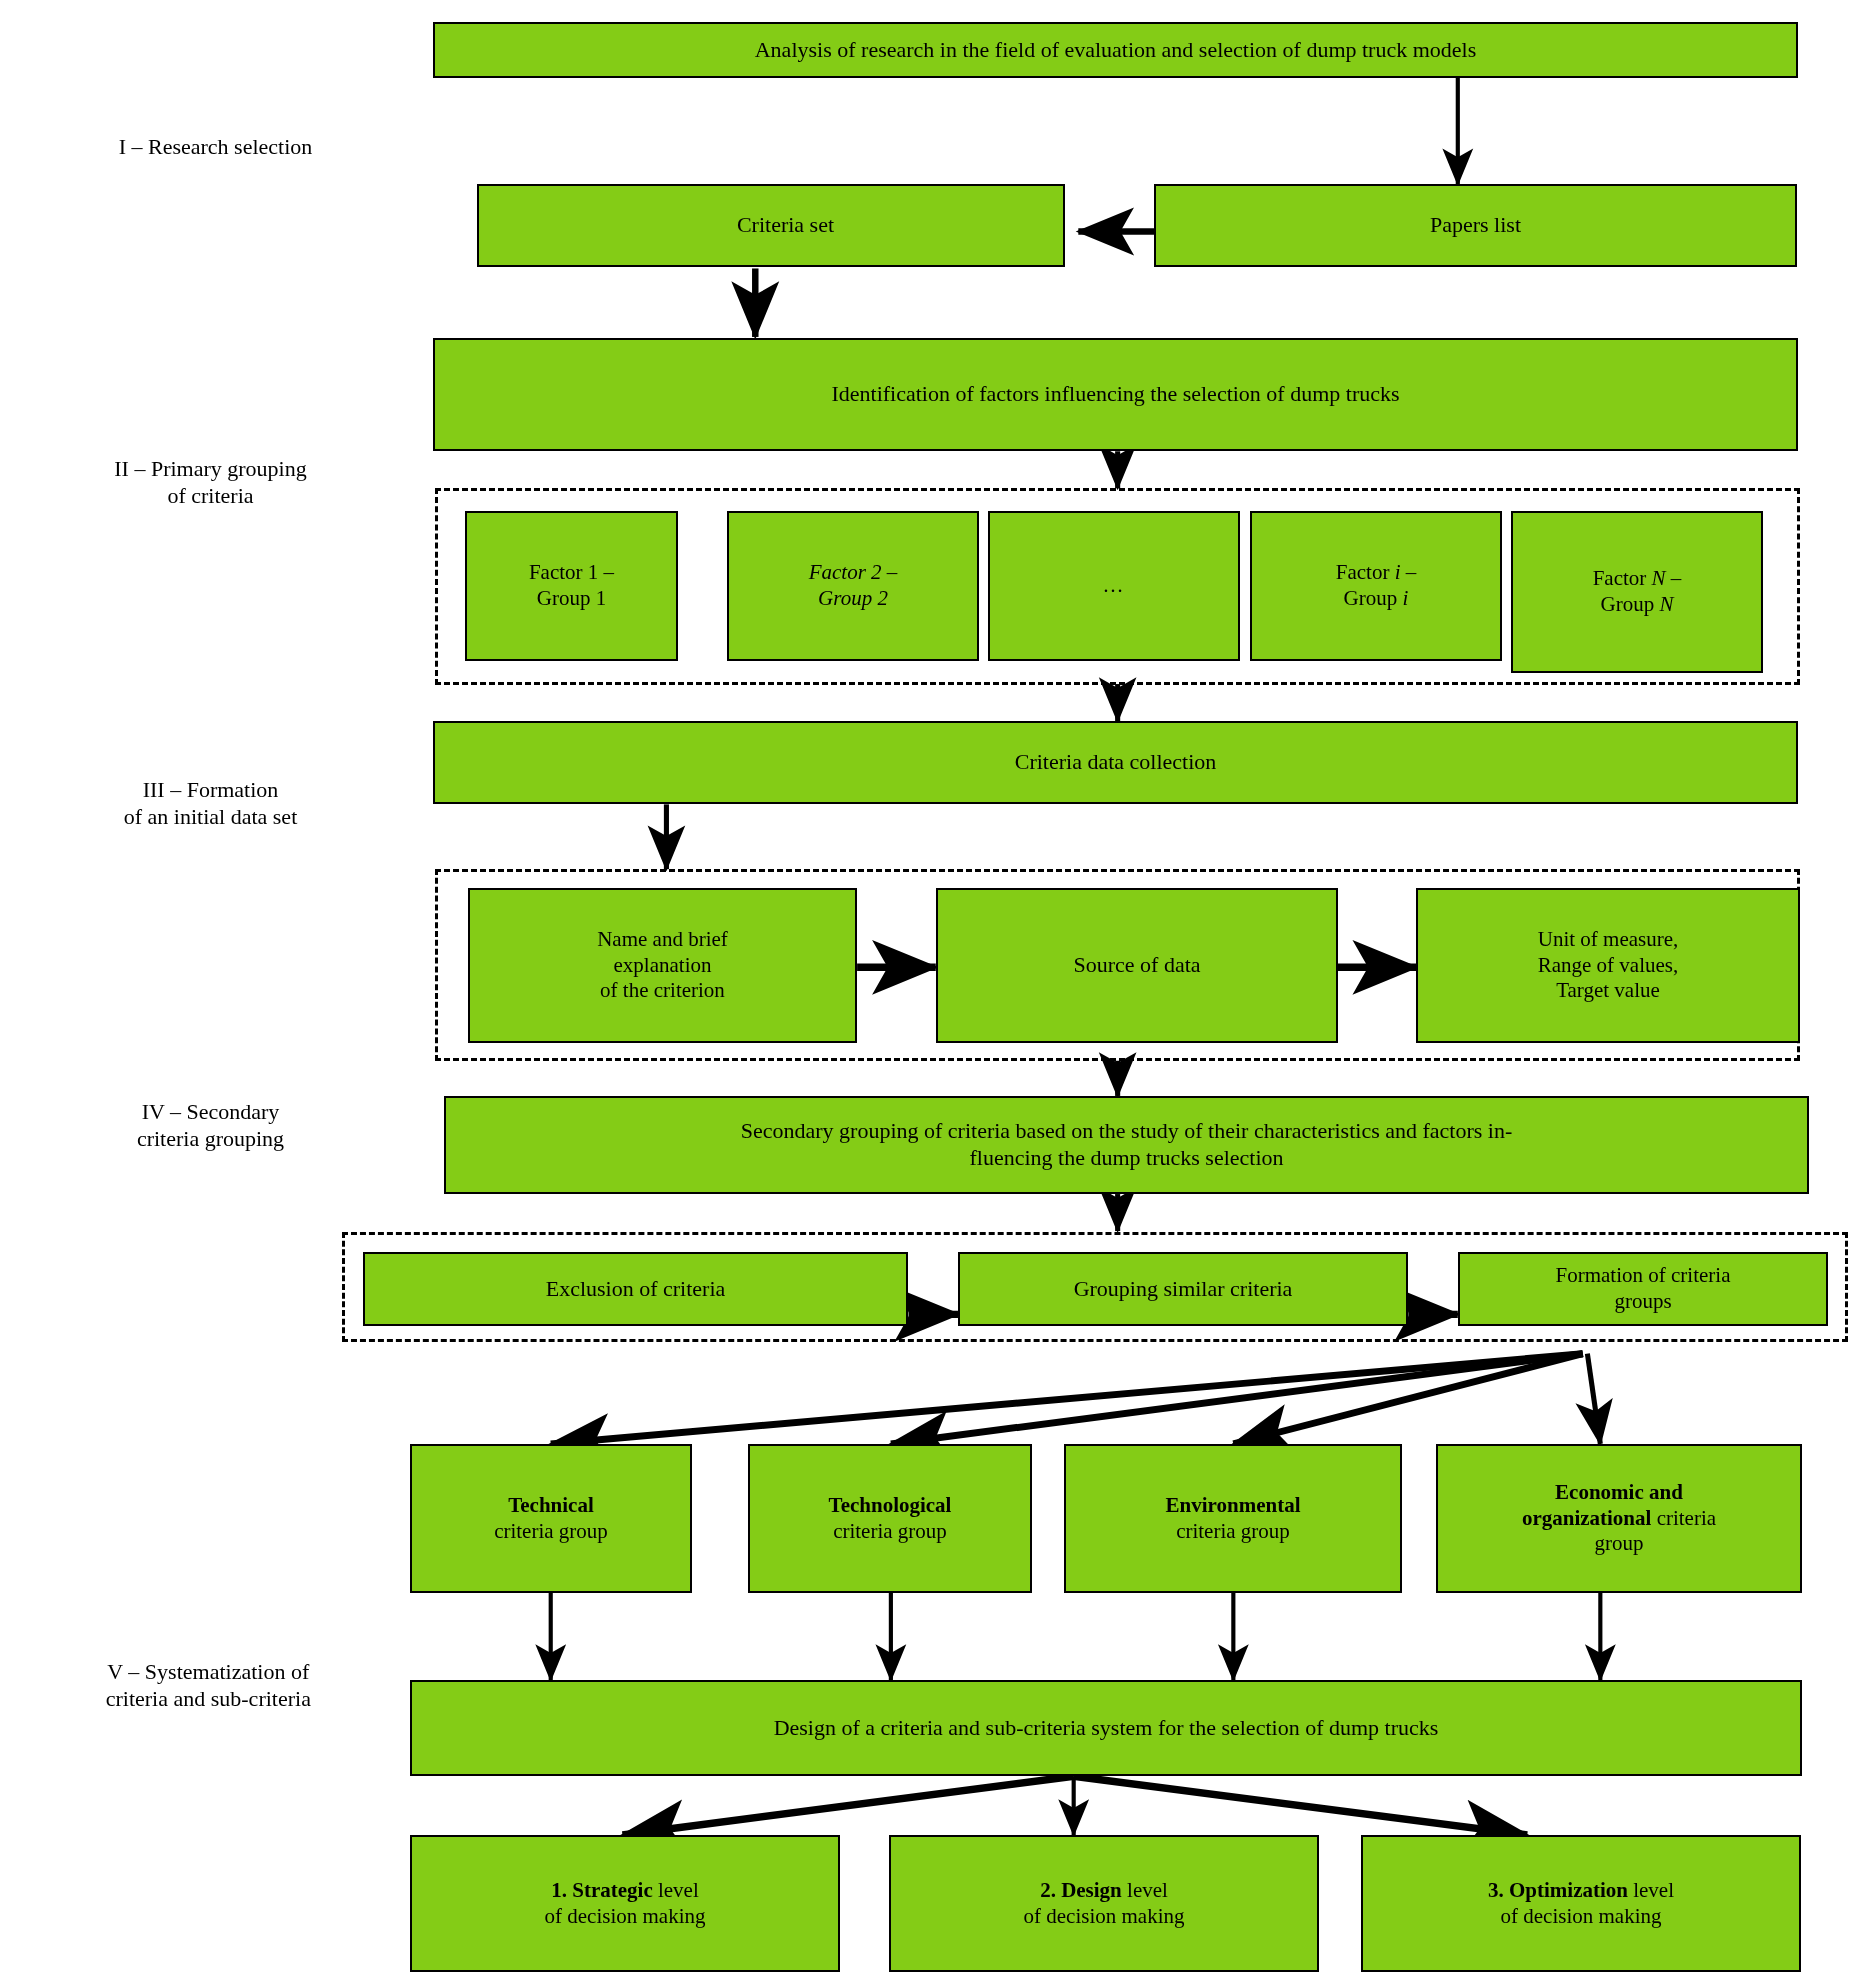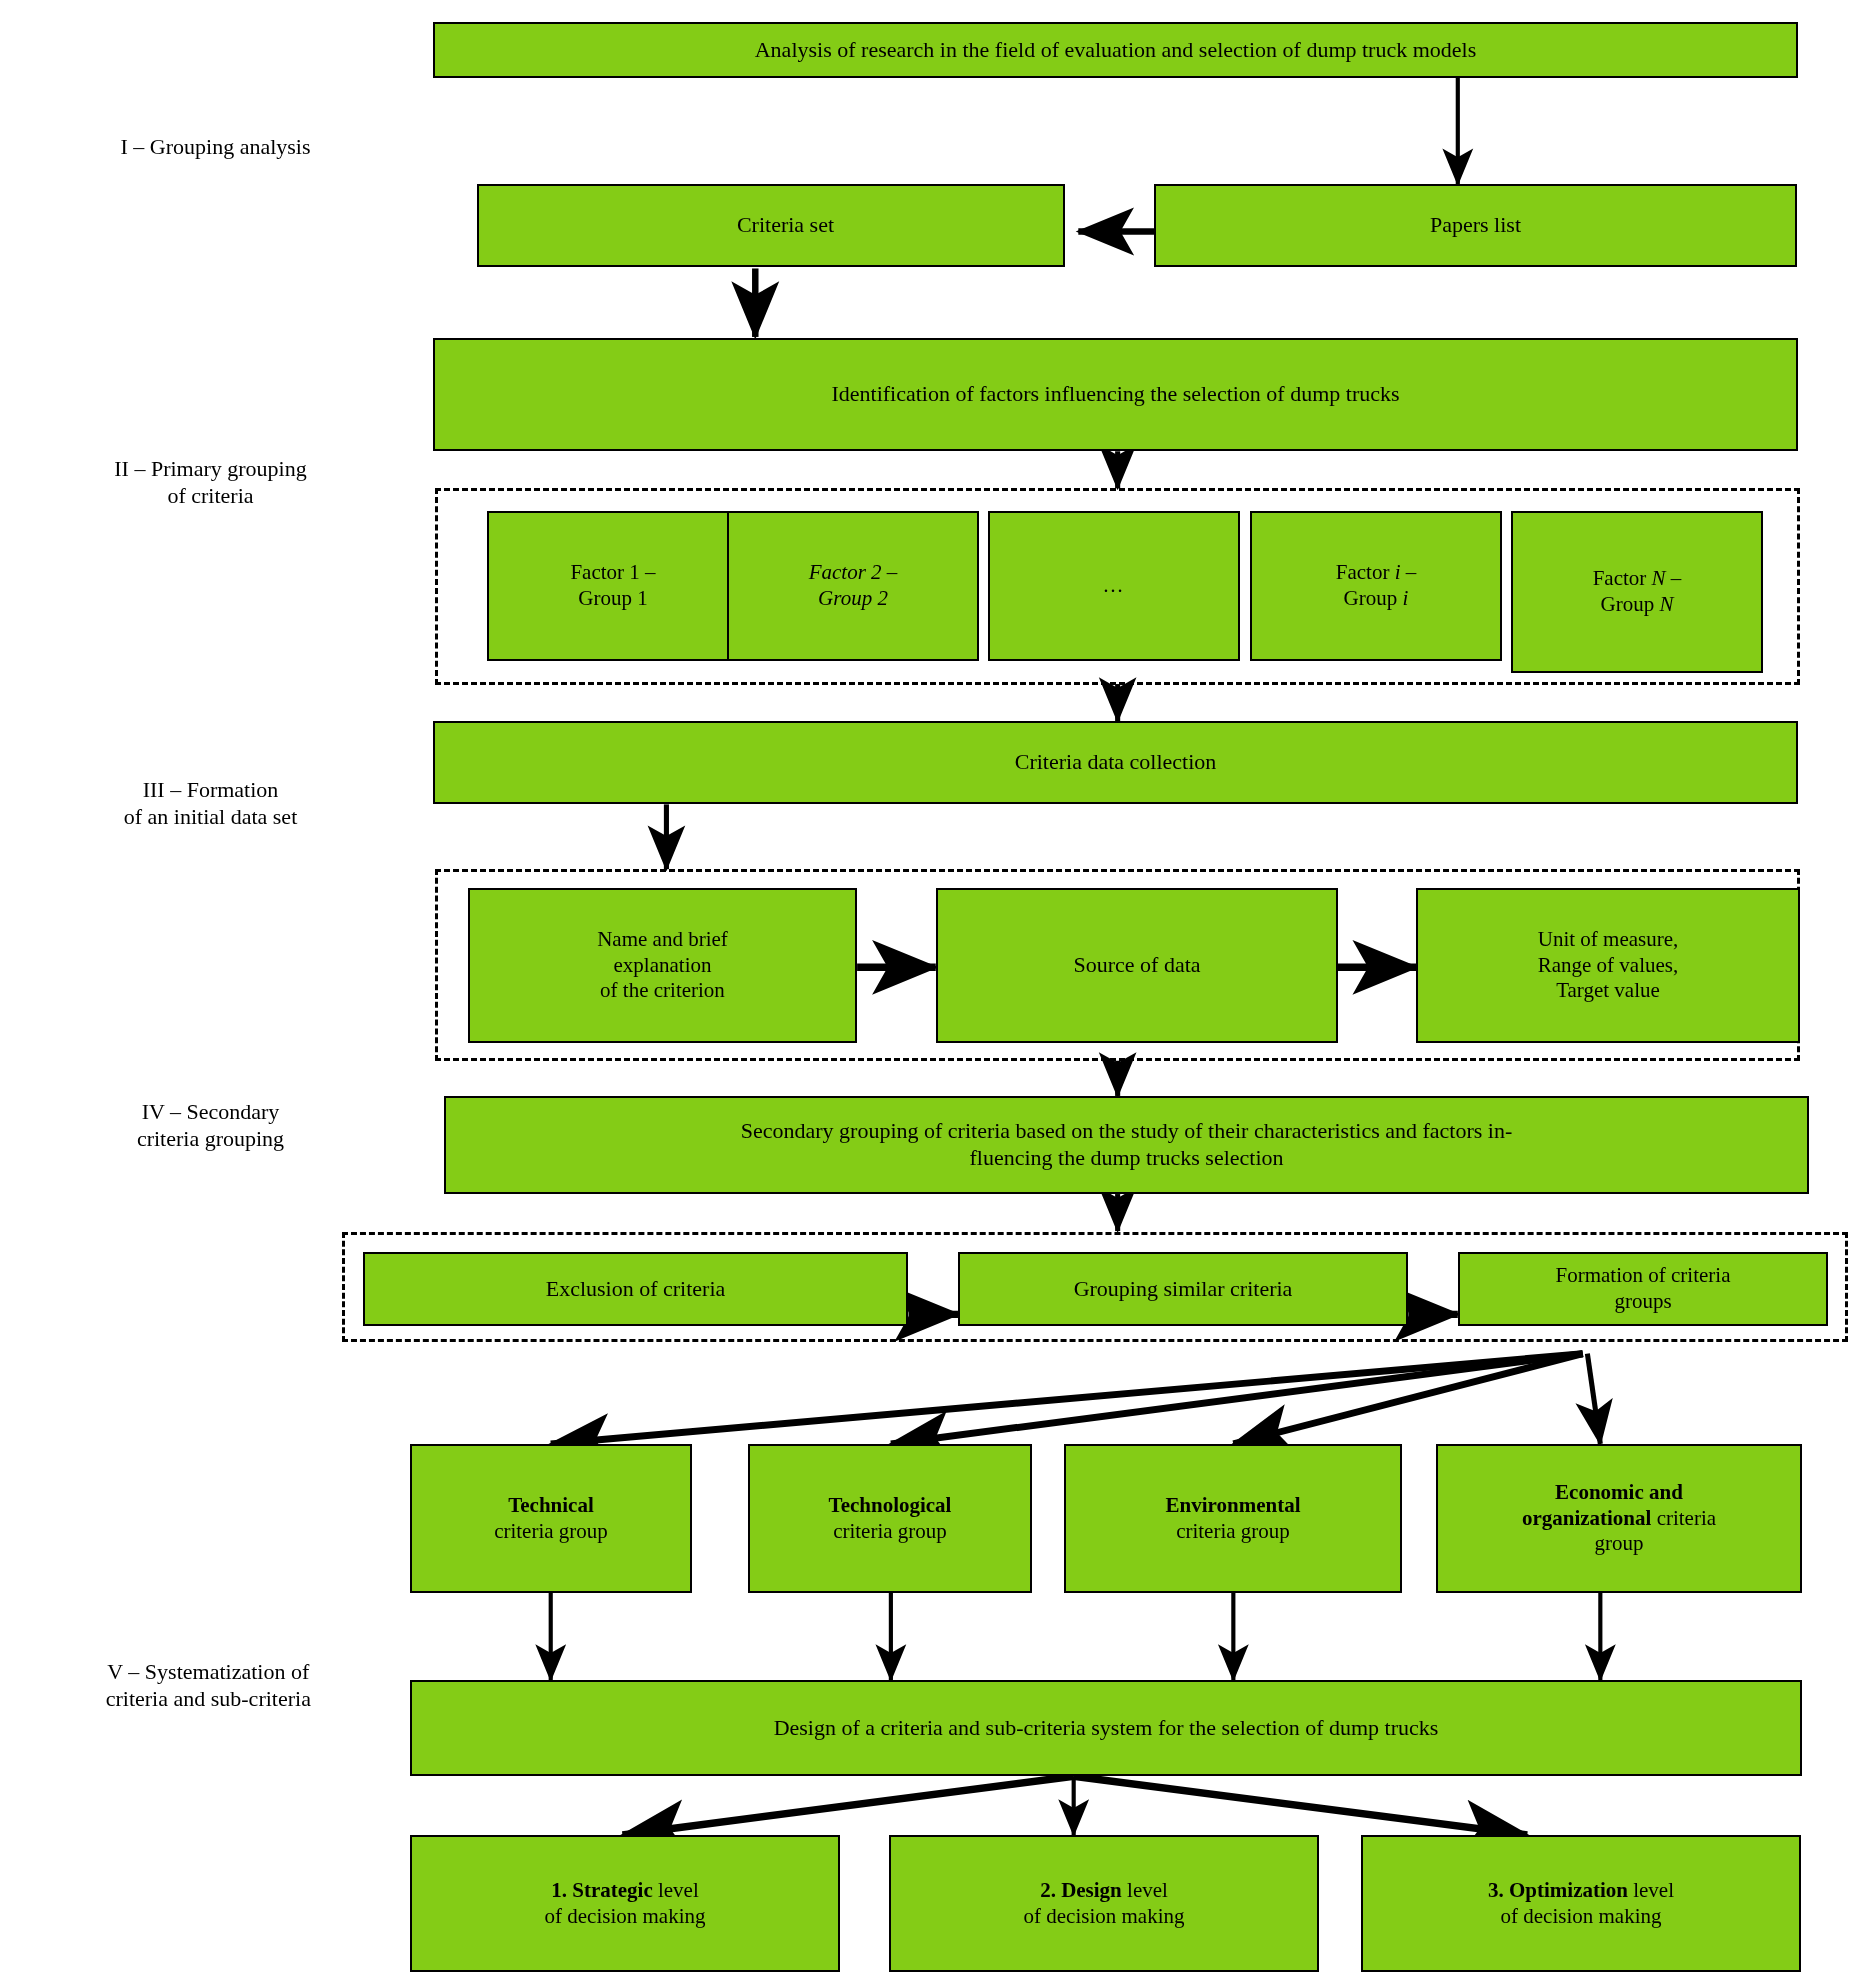--- a/index.html
+++ b/index.html
@@ -67,21 +67,21 @@
     <line x1="1925" y1="3442" x2="1925" y2="3630" stroke="#000" stroke-width="9" marker-end="url(#ah)"></line>
     <line x1="2665" y1="3442" x2="2665" y2="3630" stroke="#000" stroke-width="9" marker-end="url(#ah)"></line>
     <line x1="3458" y1="3442" x2="3458" y2="3630" stroke="#000" stroke-width="9" marker-end="url(#ah)"></line>
 
     <line x1="2320" y1="3838" x2="1345" y2="3965" stroke="#000" stroke-width="16" marker-end="url(#ah)"></line>
     <line x1="2320" y1="3838" x2="2320" y2="3965" stroke="#000" stroke-width="9" marker-end="url(#ah)"></line>
     <line x1="2320" y1="3838" x2="3300" y2="3965" stroke="#000" stroke-width="16" marker-end="url(#ah)"></line>
   </svg>
 
   <div class="stage f48" style="left:28px;top:134px;width:375px;">
-    <div>I – Grouping analysis</div>
+    <div>I – Research selection</div>
   </div>
 
   <div class="stage f48" style="left:18.5px;top:456px;width:384px;">
     <div>II – Primary grouping</div>
     <div>of criteria</div>
   </div>
 
   <div class="stage f48" style="left:18.5px;top:777px;width:384px;">
     <div>III – Formation</div>
     <div>of an initial data set</div>
@@ -108,21 +108,21 @@
   <div class="box" style="left:1154px;top:184px;width:643px;height:83px;">
     <span class="txt f48">Papers list</span>
   </div>
 
   <div class="box" style="left:433px;top:338px;width:1365px;height:113px;">
     <span class="txt f48">Identification of factors influencing the selection of dump trucks</span>
   </div>
 
   <div class="dashbox" style="left:435px;top:488px;width:1365px;height:197px;"></div>
 
-  <div class="box" style="left:465px;top:511px;width:252px;height:150px;margin-left:22px;">
+  <div class="box" style="left:465px;top:511px;width:213px;height:150px;">
     <span class="txt f46">
       <span>Factor 1 –</span><br>
       <span>Group 1</span>
     </span>
   </div>
 
   <div class="box" style="left:727px;top:511px;width:252px;height:150px;font-style:italic;">
     <span class="txt f46">
       <span>Factor 2 –</span><br>
       <span>Group 2</span>

